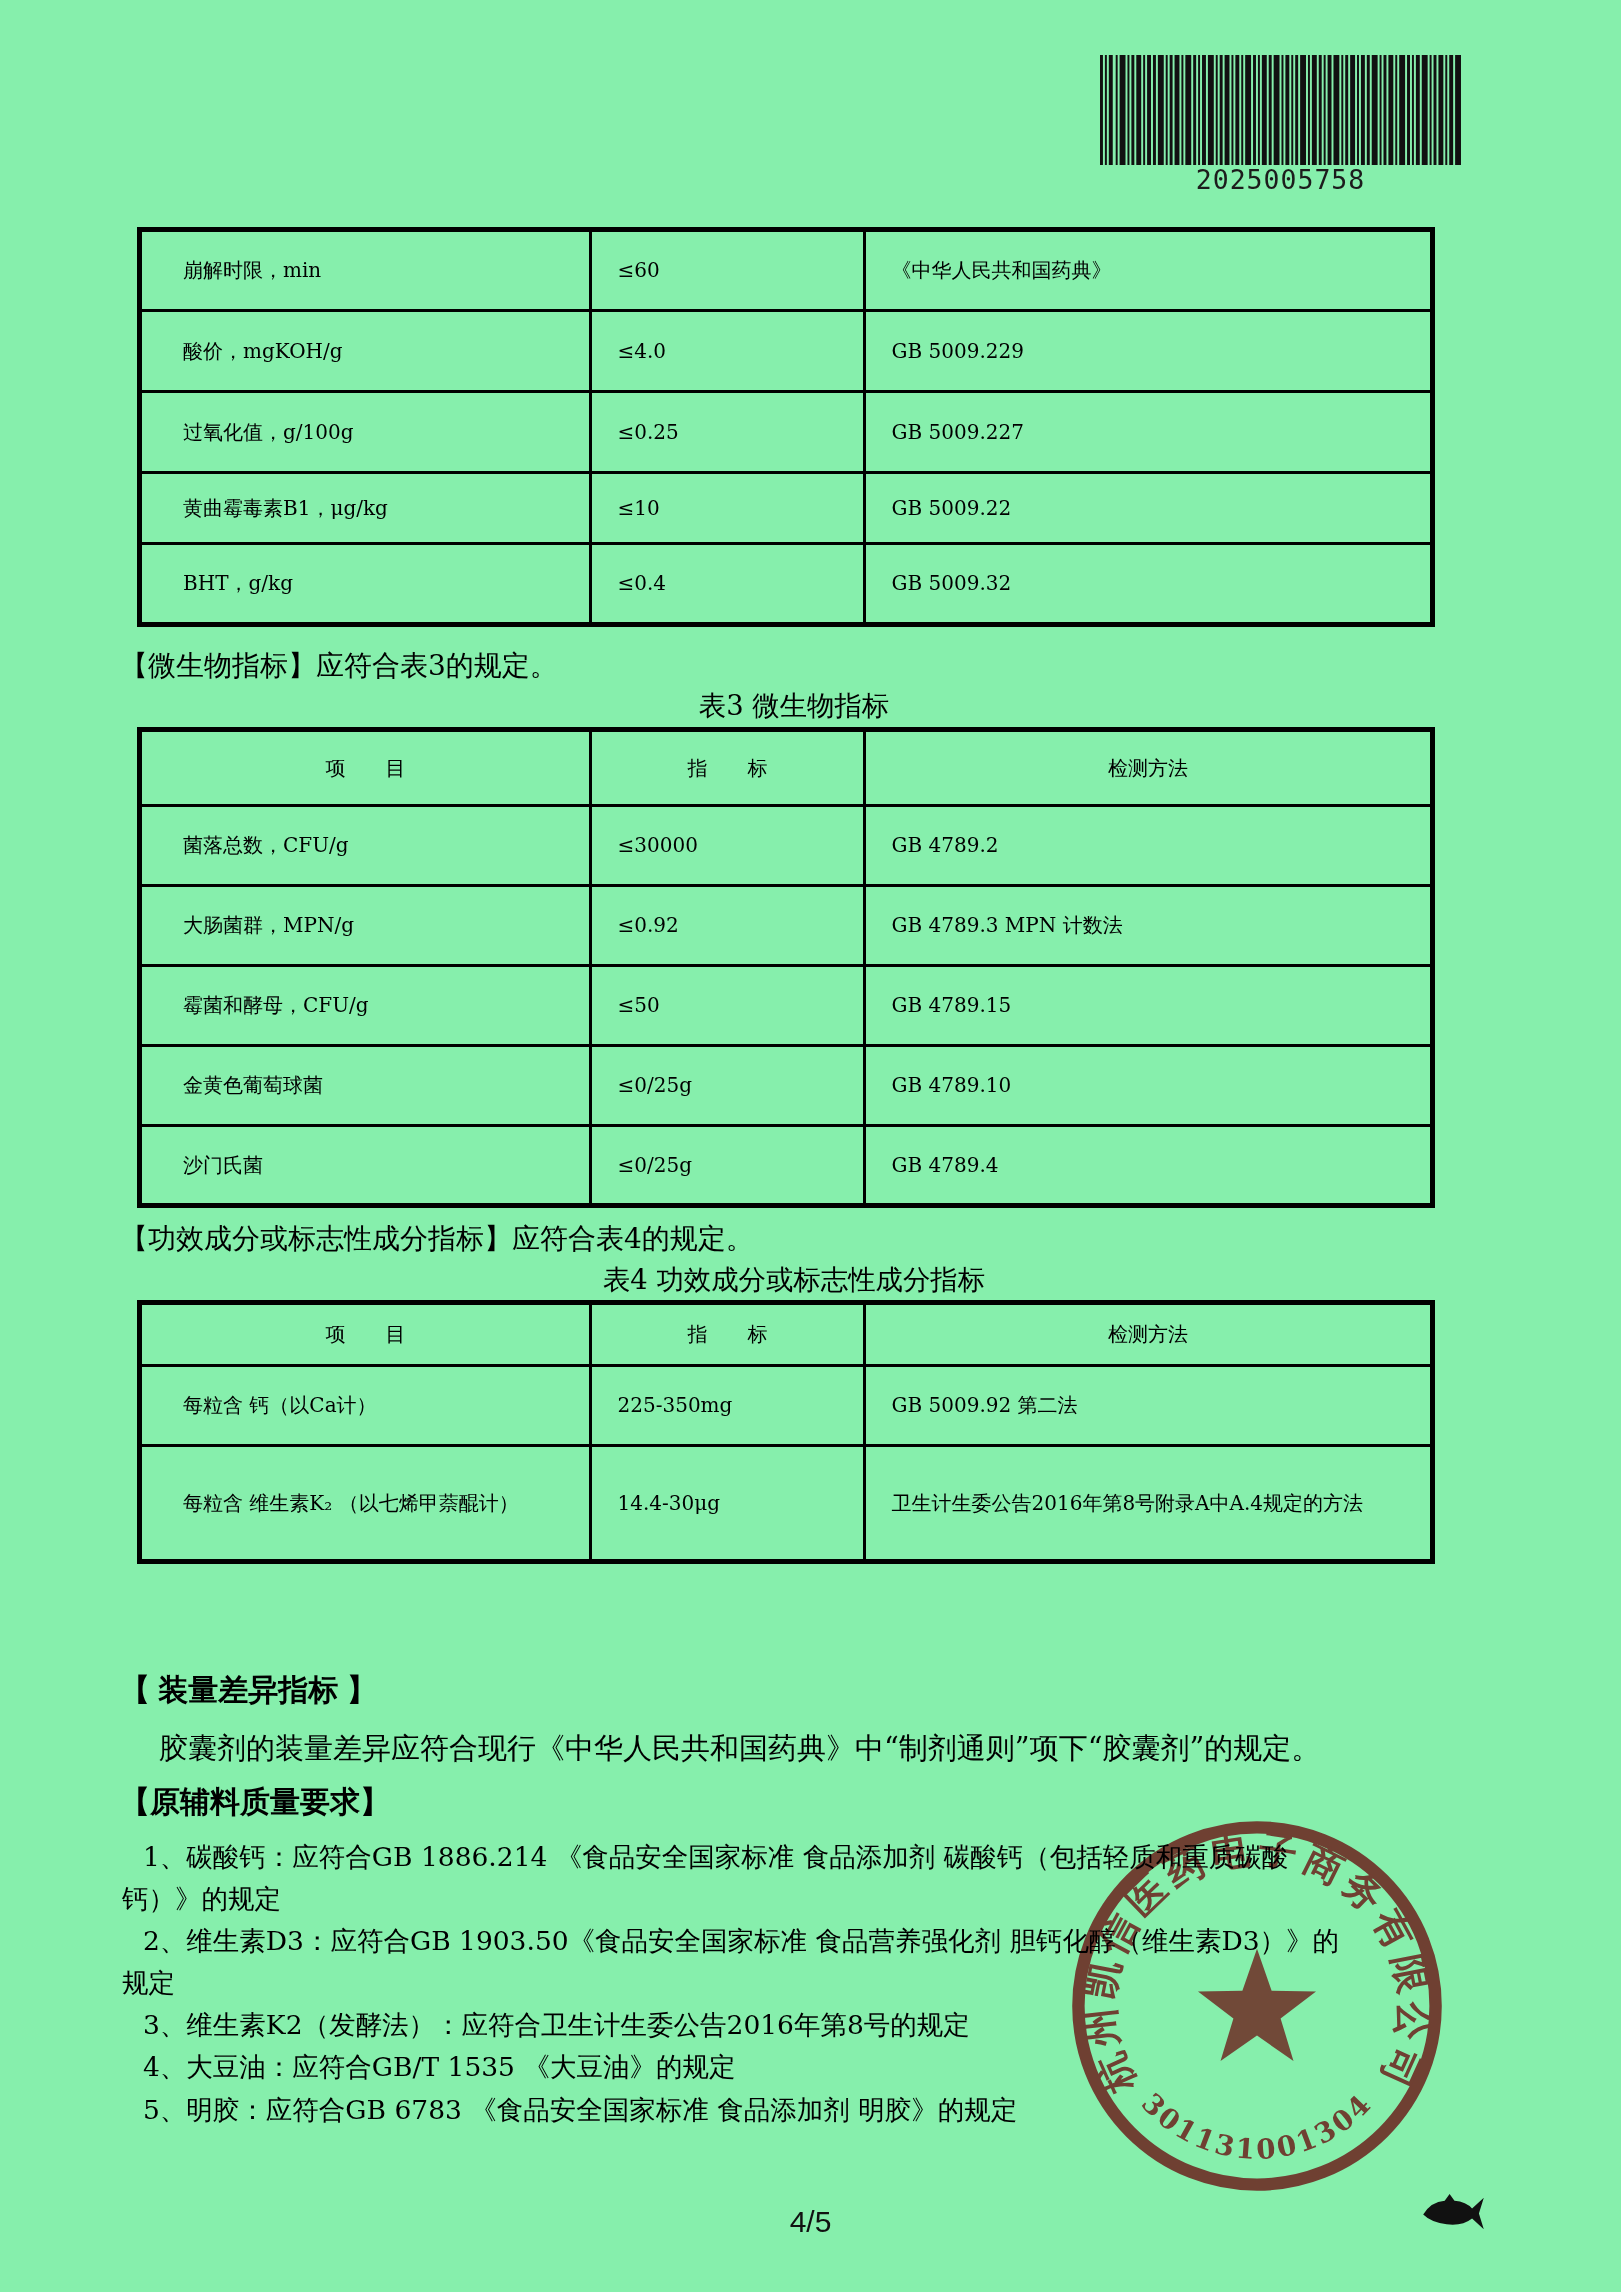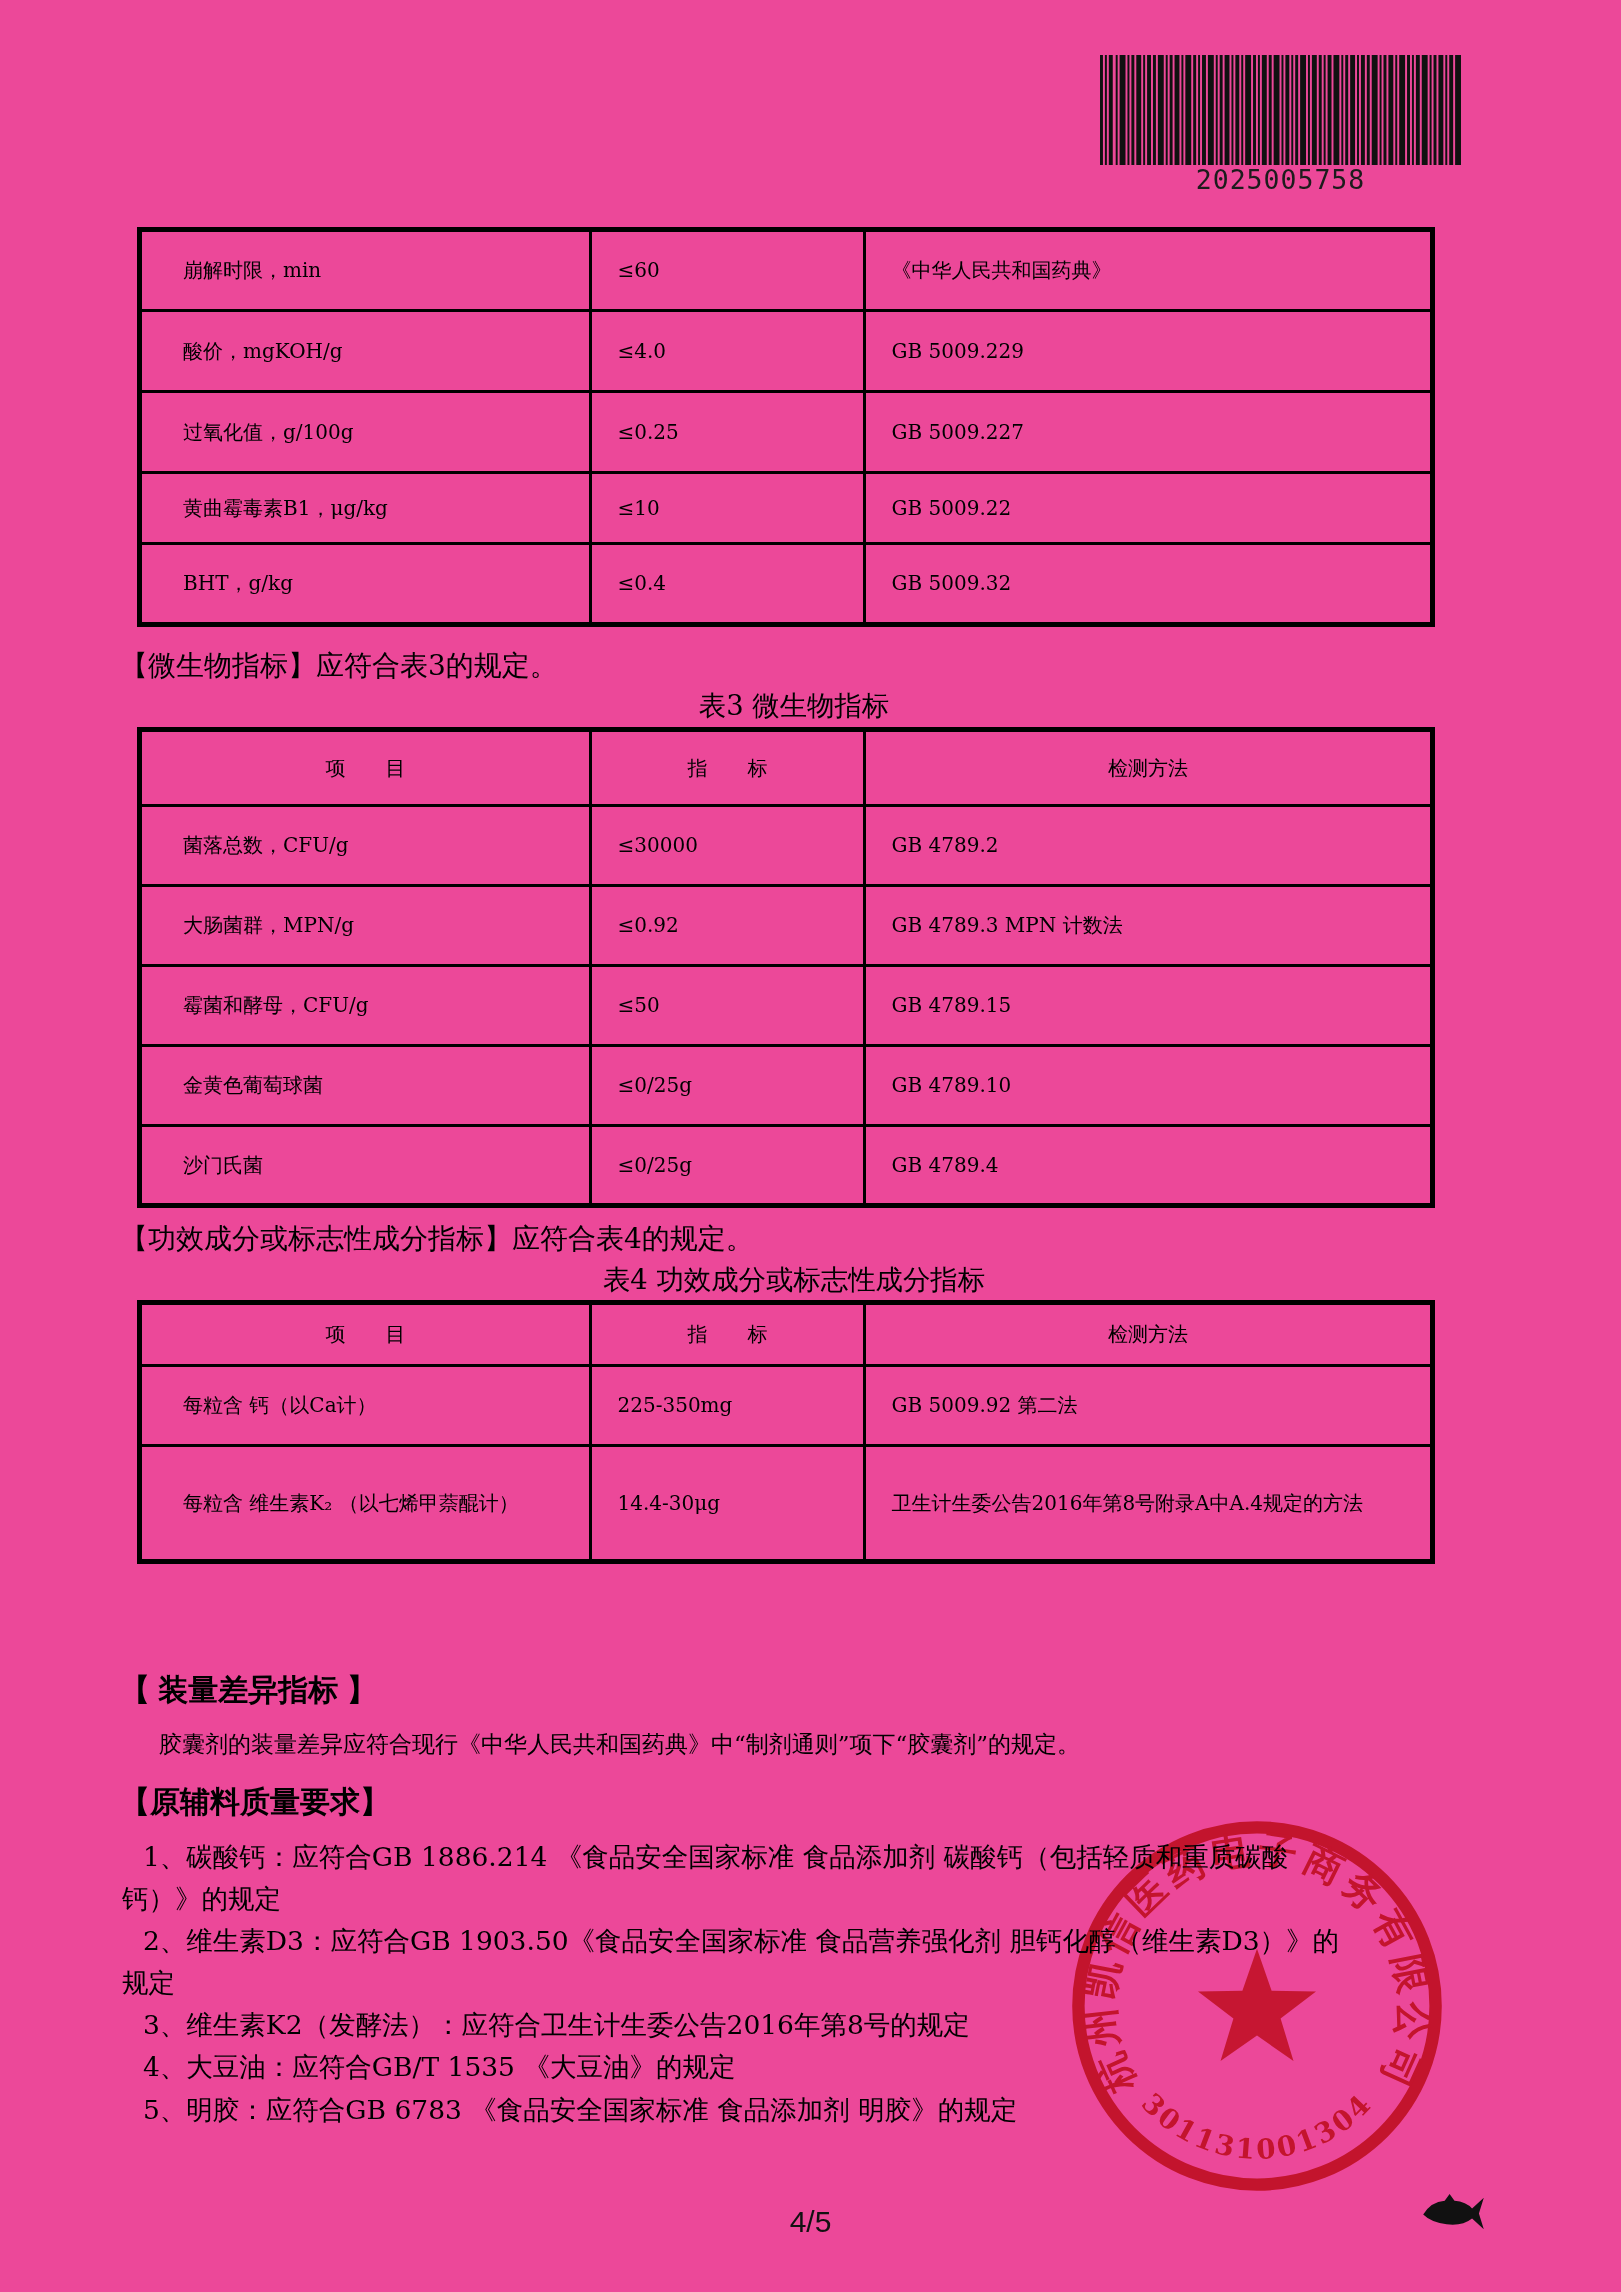--- a/index.html
+++ b/index.html
@@ -1,19 +1,19 @@
 <!DOCTYPE html>
 <html><head>
 <meta charset="utf-8">
 <style>
   html,body{margin:0;padding:0;background:#9a9a9a;}
   .page{
     position:relative;
     width:1621px;height:2293px;
-    background:#ec4899;
+    background:#86efac;
     font-family:"DejaVu Serif","Liberation Serif",serif;
     color:#000;
     overflow:hidden;
   }
   
   .barcode{position:absolute;left:1100px;top:55px;width:361px;height:110px;}
   .barcode-number{
     position:absolute;left:1100px;top:164px;width:361px;
     text-align:center;font-family:"DejaVu Sans Mono","Liberation Mono",monospace;
     font-size:26.5px;color:#1c1c1c;letter-spacing:1px;
@@ -35,21 +35,21 @@
   table.doc td.c-item{padding-left:41px;}
   table.doc th{text-align:center;padding-left:0;padding-right:0;}
   .col-item{width:451px;}.col-value{width:274px;}.col-method{width:568px;}
   
   .sec-heading{position:absolute;left:120px;font-size:28px;white-space:nowrap;}
   .tbl-caption{position:absolute;left:147px;width:1294px;text-align:center;font-size:27.4px;}
   .big-heading{
     position:absolute;left:120px;font-size:30px;font-weight:bold;
     font-family:"Liberation Sans","DejaVu Sans",sans-serif;white-space:nowrap;
   }
-  .para{position:absolute;left:159px;font-size:23px;white-space:nowrap;}
+  .para{position:absolute;left:159px;font-size:29px;white-space:nowrap;}
   .mat-line{position:absolute;left:143px;font-size:26.5px;white-space:nowrap;}
   .mat-line.cont{left:122px;}
   .page-number{
     position:absolute;left:0;top:2205px;width:1621px;text-align:center;
     font-family:"Liberation Sans","DejaVu Sans",sans-serif;font-size:30px;color:#111;
   }
   
   .stamp{
     position:absolute;left:1066px;top:1815px;width:382px;height:382px;
     mix-blend-mode:multiply;opacity:.9;pointer-events:none;

